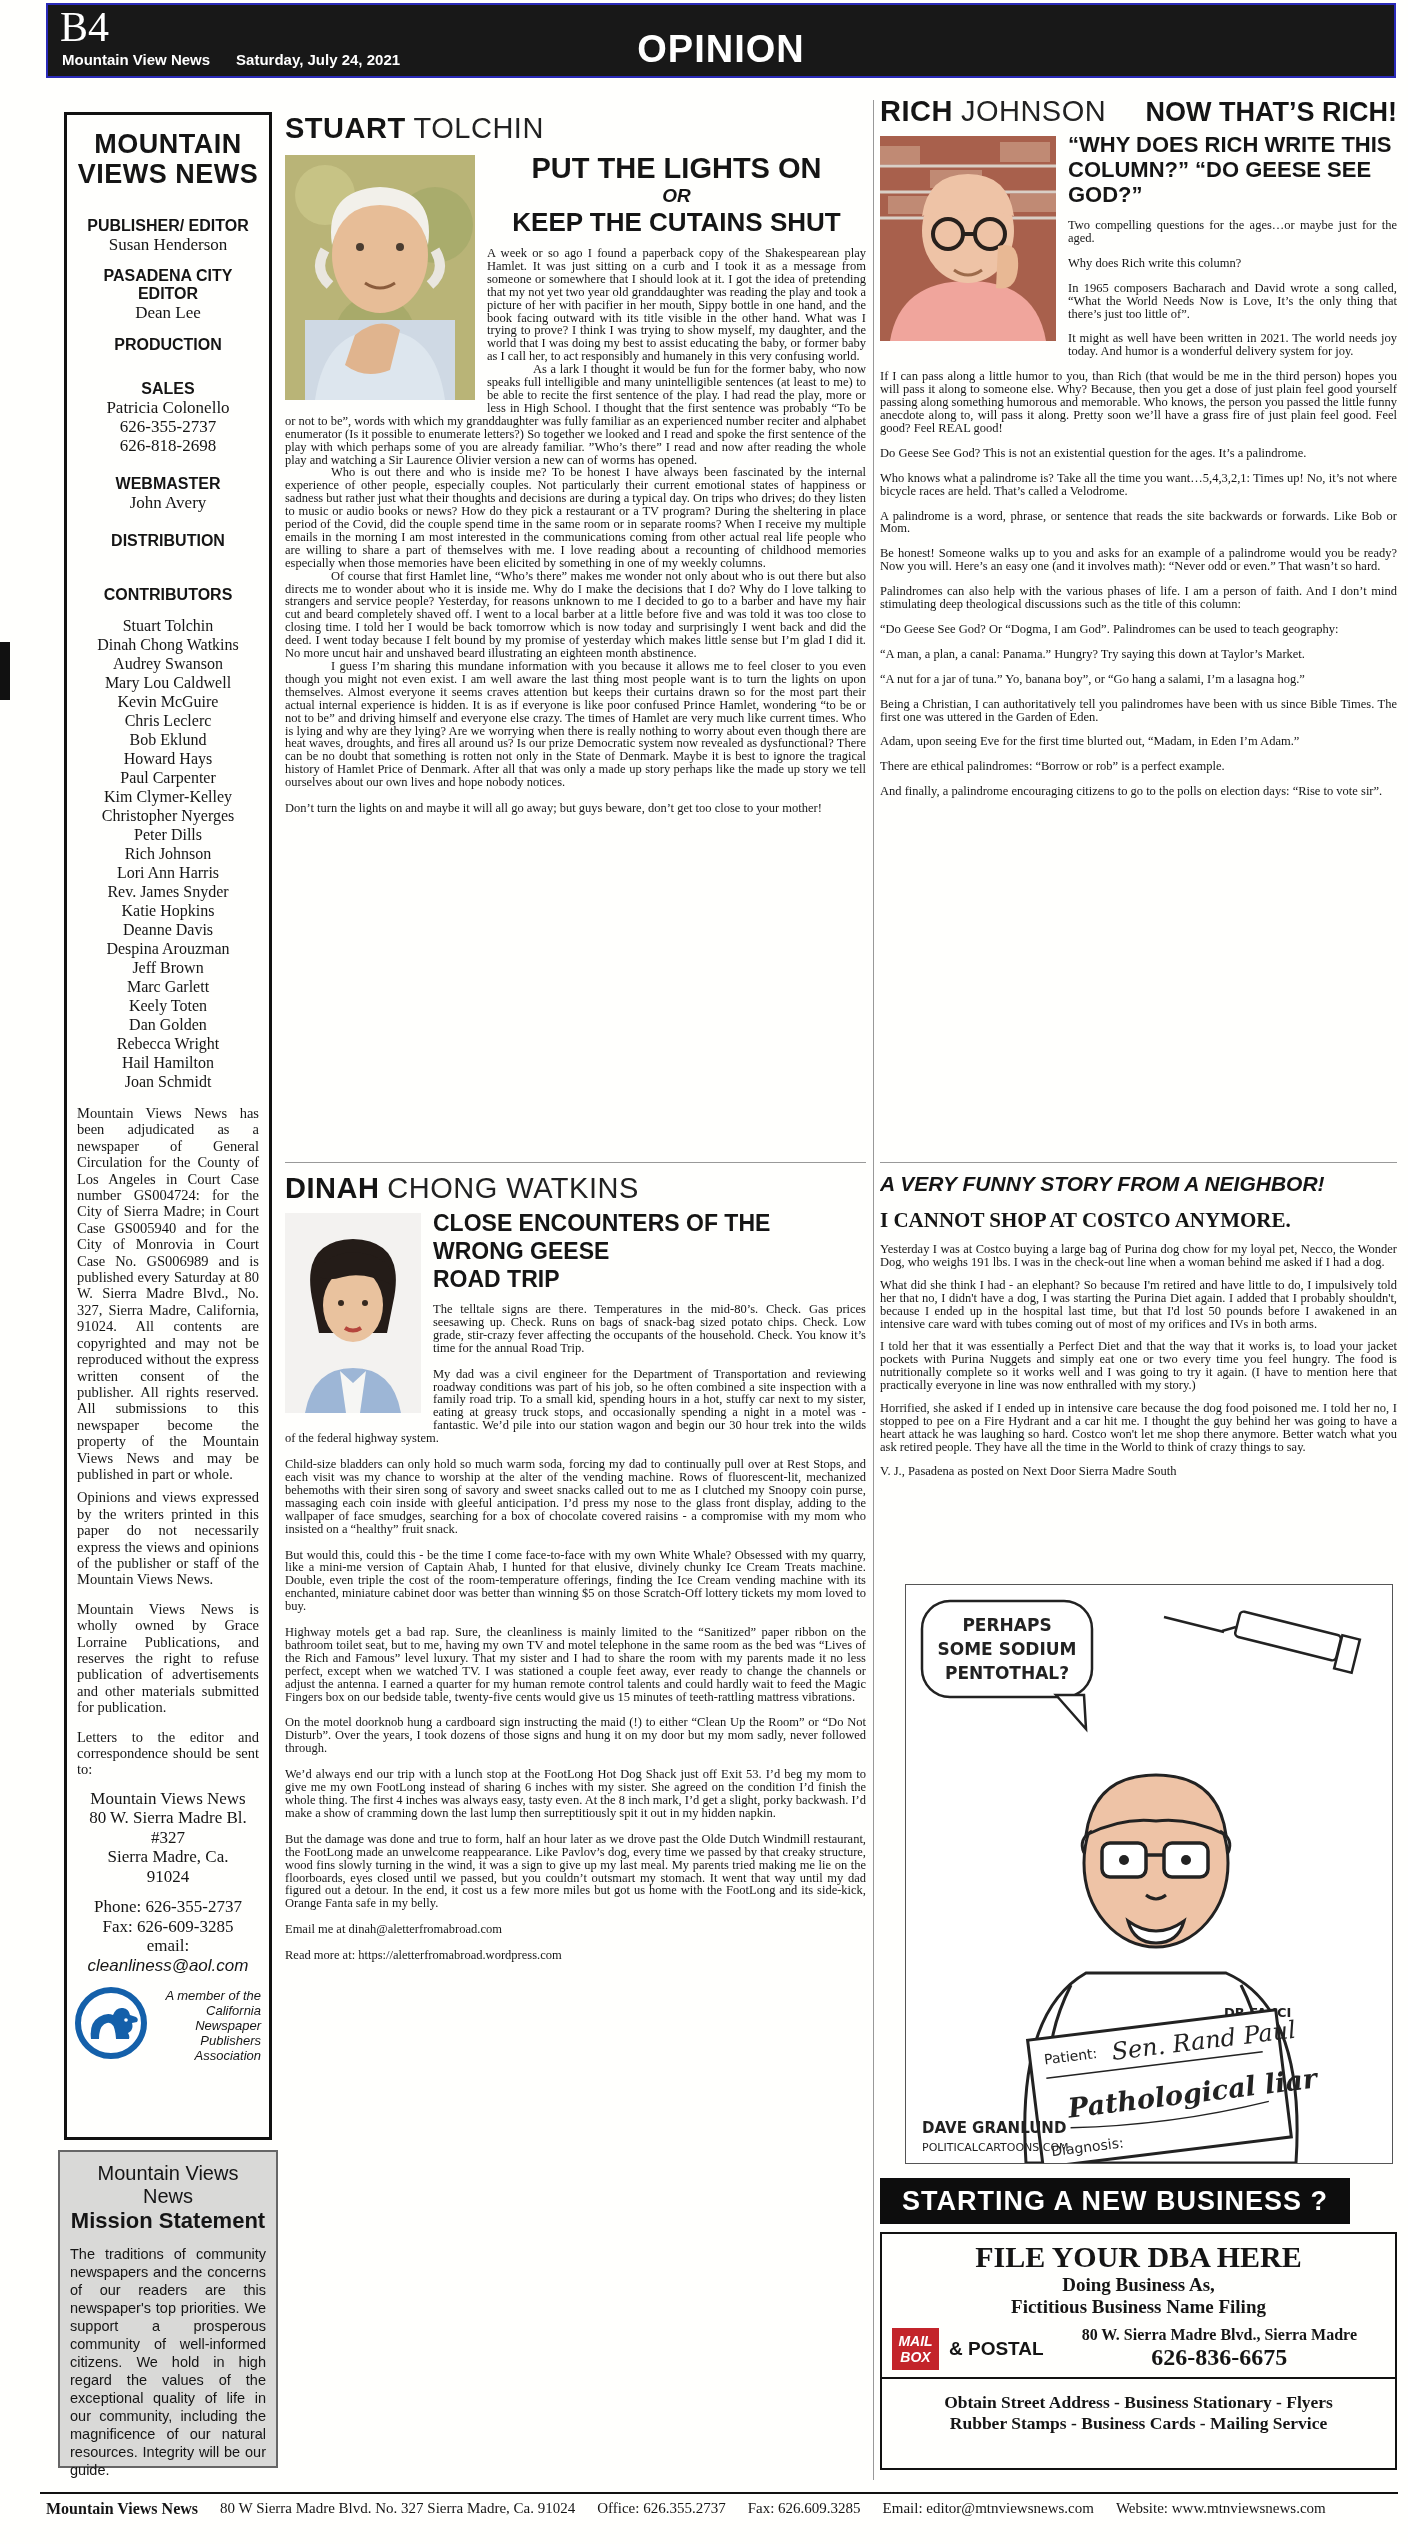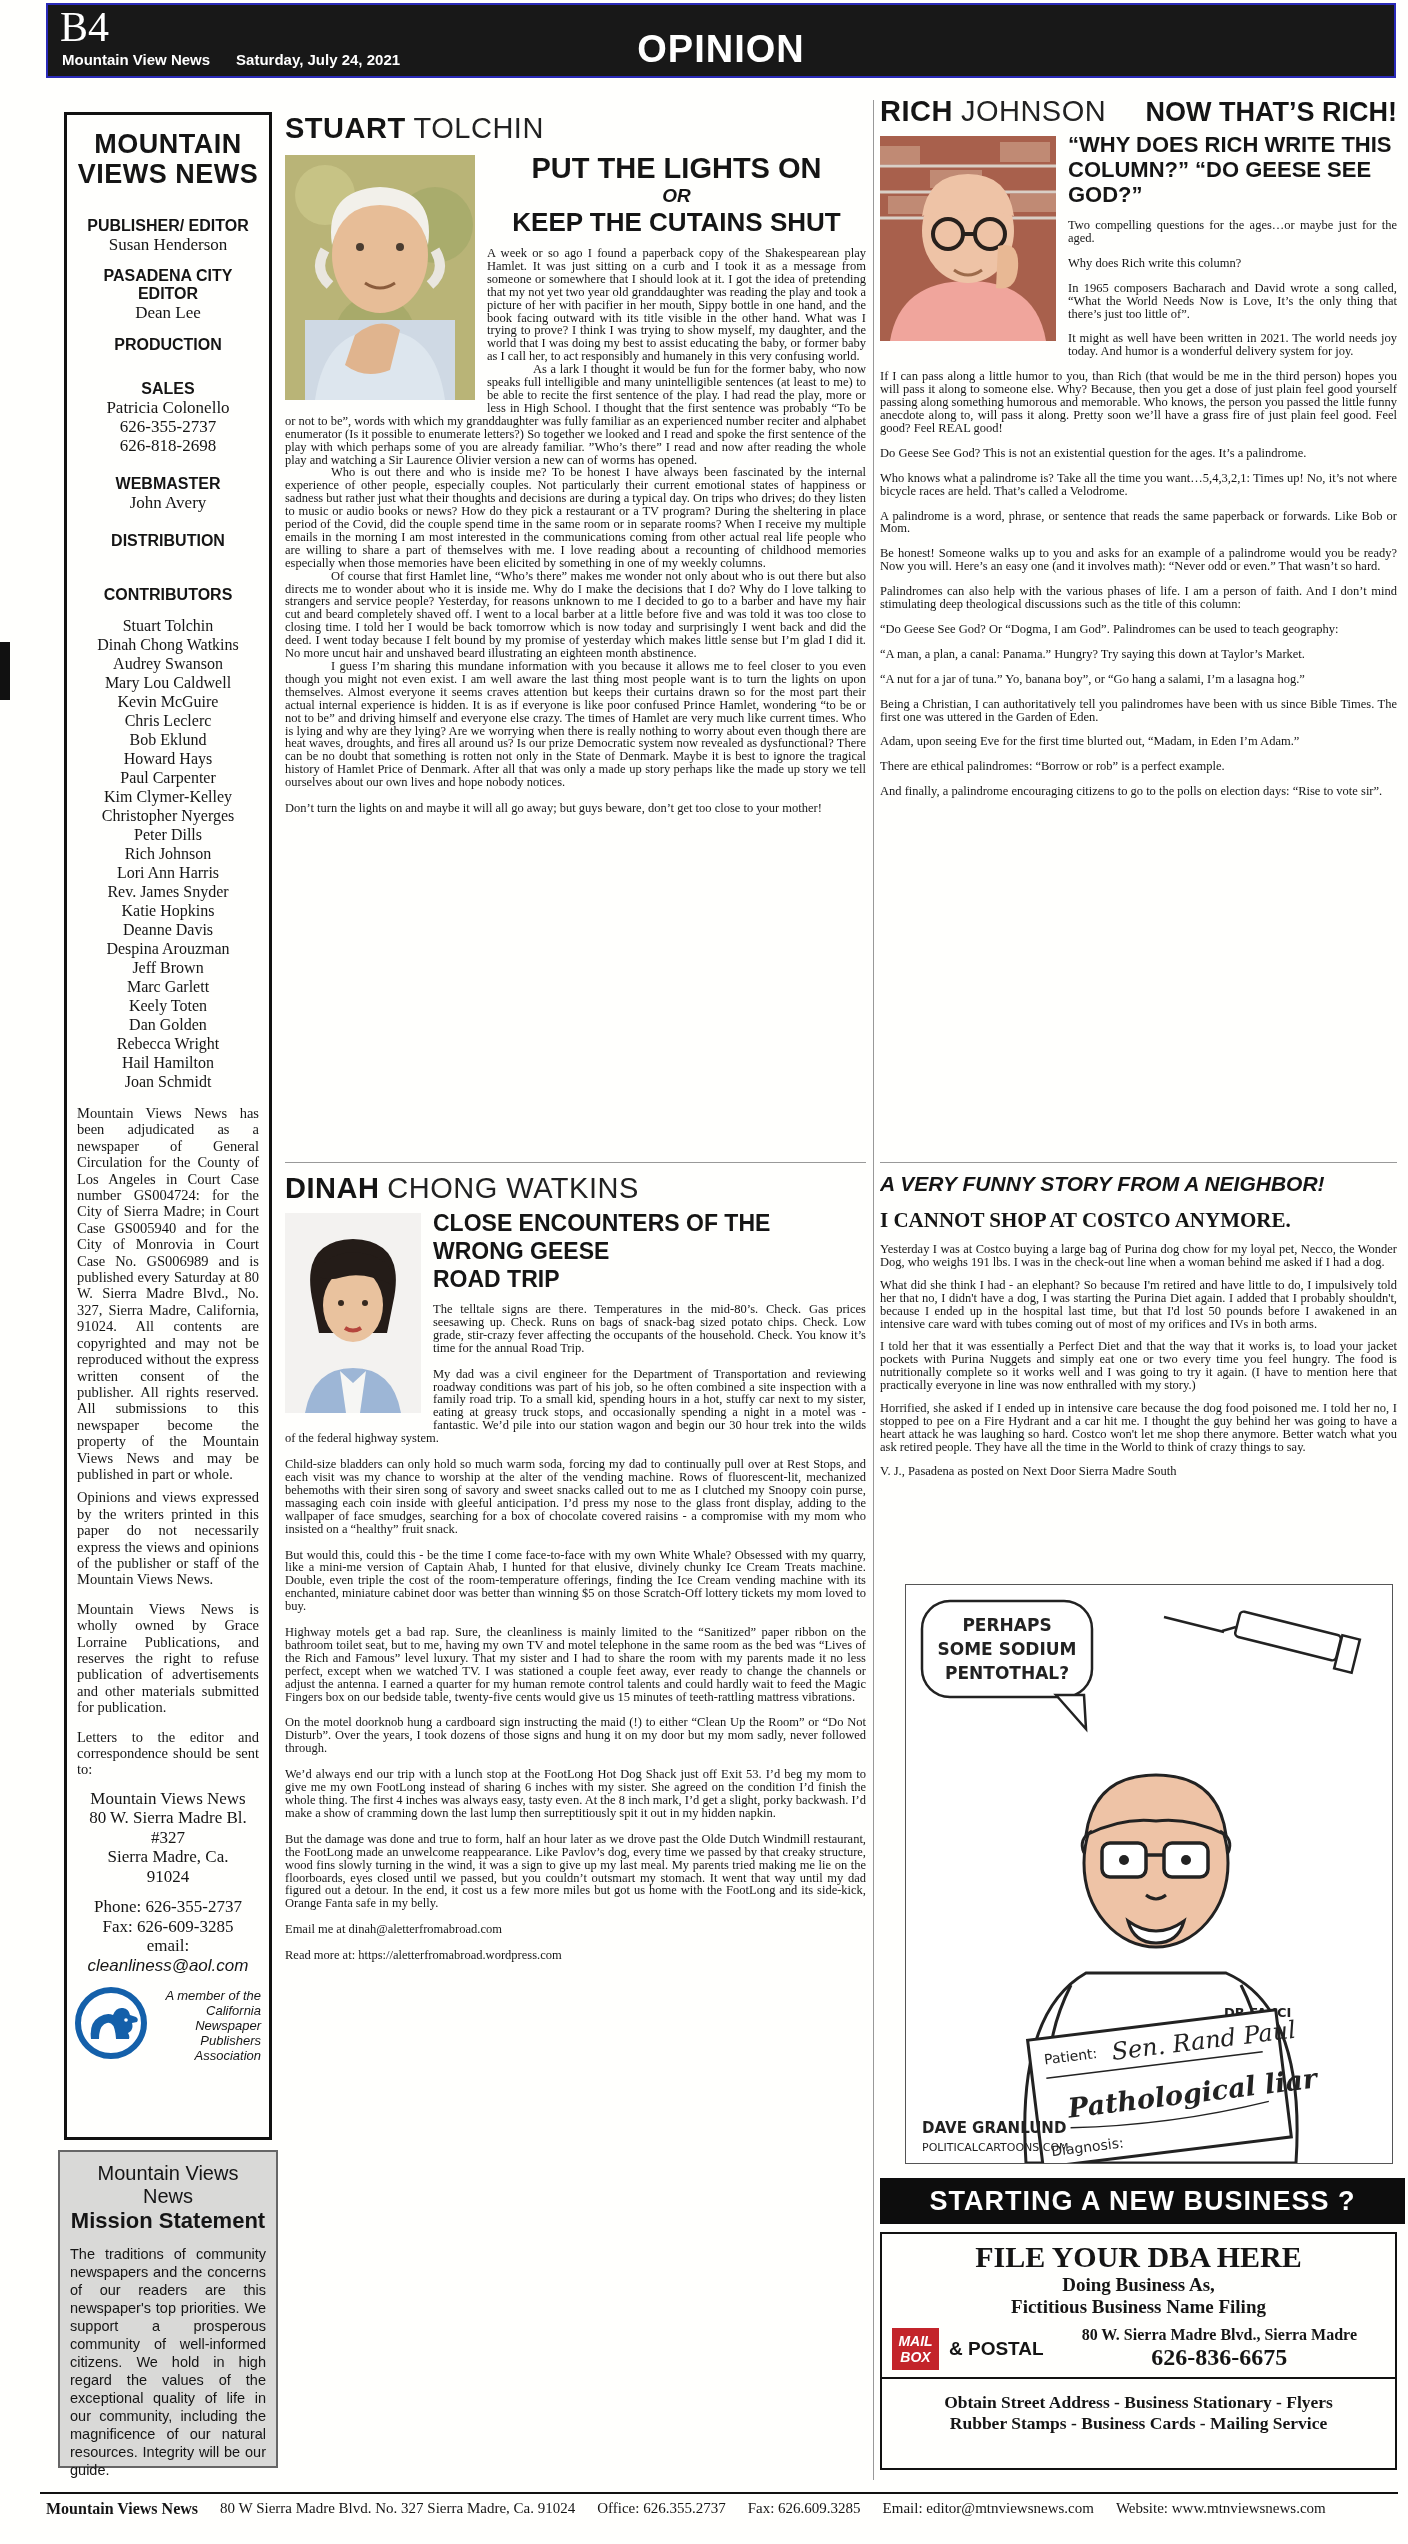--- a/index.html
+++ b/index.html
@@ -73,21 +73,21 @@
   .neighbor { position:absolute; left:880px; top:1172px; width:517px; height:404px; overflow:hidden; }
   .nb-h1 { font-family:"Liberation Sans",sans-serif; font-weight:bold; font-style:italic; font-size:21px; margin-bottom:12px; }
   .nb-h2 { font-weight:bold; font-size:21px; margin-bottom:10px; }
   .neighbor .body-copy p { margin-bottom:10px; }
   .nb-sig { font-size:12.5px; }
 
   
   .cartoon { position:absolute; left:905px; top:1584px; width:488px; height:580px; border:1px solid #555; background:#fff; }
 
   
-  .ad-banner { position:absolute; left:880px; top:2178px; width:525px; height:46px; background:#0d0d0d;
+  .ad-banner { position:absolute; left:880px; top:2178px; width:470px; height:46px; background:#0d0d0d;
     color:#fff; font-family:"Liberation Sans",sans-serif; font-weight:bold; font-size:27px;
     display:flex; align-items:center; justify-content:center; letter-spacing:1px; }
   .ad-box { position:absolute; left:880px; top:2232px; width:517px; height:238px; border:2px solid #111; }
   .ad-dba { text-align:center; font-weight:bold; font-size:30px; line-height:34px; margin-top:6px; }
   .ad-sub { text-align:center; font-weight:bold; font-size:19px; line-height:22px; }
   .ad-midrow { display:flex; align-items:center; margin:8px 10px 6px; gap:10px; }
   .mb-logo { width:47px; height:42px; background:#c3242a; color:#fff; font-family:"Liberation Sans",sans-serif;
     font-weight:bold; font-style:italic; font-size:14px; line-height:16px; display:flex; flex-direction:column;
     align-items:center; justify-content:center; }
   .mb-postal { font-family:"Liberation Sans",sans-serif; font-weight:bold; font-size:19px; white-space:nowrap; }
@@ -315,21 +315,21 @@
       </span>
       <div class="rj-head">“WHY DOES RICH WRITE THIS COLUMN?” “DO GEESE SEE GOD?”</div>
       <div class="body-copy">
           <p>Two compelling questions for the ages…or maybe just for the aged.</p>
           <p>Why does Rich write this column?</p>
           <p>In 1965 composers Bacharach and David wrote a song called, “What the World Needs Now is Love, It’s the only thing that there’s just too little of”.</p>
           <p>It might as well have been written in 2021. The world needs joy today. And humor is a wonderful delivery system for joy.</p>
           <p>If I can pass along a little humor to you, than Rich (that would be me in the third person) hopes you will pass it along to someone else. Why? Because, then you get a dose of just plain feel good yourself passing along something humorous and memorable. Who knows, the person you passed the little funny anecdote along to, will pass it along. Pretty soon we’ll have a grass fire of just plain feel good. Feel good? Feel REAL good!</p>
           <p>Do Geese See God?    This is not an existential question for the ages. It’s a palindrome.</p>
           <p>Who knows what a palindrome is? Take all the time you want…5,4,3,2,1: Times up! No, it’s not where bicycle races are held. That’s called a Velodrome.</p>
-          <p>A palindrome is a word, phrase, or sentence that reads the same paperback or forwards. Like Bob or Mom.</p>
+          <p>A palindrome is a word, phrase, or sentence that reads the site backwards or forwards. Like Bob or Mom.</p>
           <p>Be honest! Someone walks up to you and asks for an example of a palindrome would you be ready? Now you will.   Here’s an easy one (and it involves math): “Never odd or even.”   That wasn’t so hard.</p>
           <p>Palindromes can also help with the various phases of life. I am a person of faith. And I don’t mind stimulating deep theological discussions such as the title of this column:</p>
           <p>“Do Geese See God? Or “Dogma, I am God”. Palindromes can be used to teach geography:</p>
           <p>“A man, a plan, a canal: Panama.” Hungry? Try saying this down at Taylor’s Market.</p>
           <p>“A nut for a jar of tuna.”  Yo, banana boy”, or “Go hang a salami, I’m a lasagna hog.”</p>
           <p>Being a Christian, I can authoritatively tell you palindromes have been with us since Bible Times. The first one was uttered in the Garden of Eden.</p>
           <p>Adam, upon seeing Eve for the first time blurted out, “Madam, in Eden I’m Adam.”</p>
           <p>There are ethical palindromes: “Borrow or rob” is a perfect example.</p>
           <p>And finally, a palindrome encouraging citizens to go to the polls on election days: “Rise to vote sir”.</p>
         </div>

